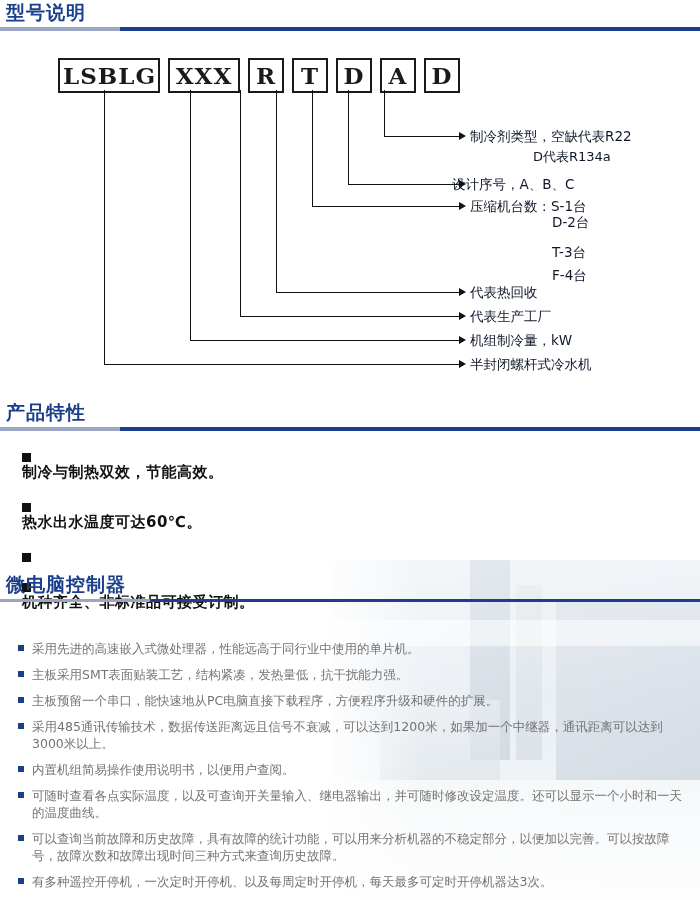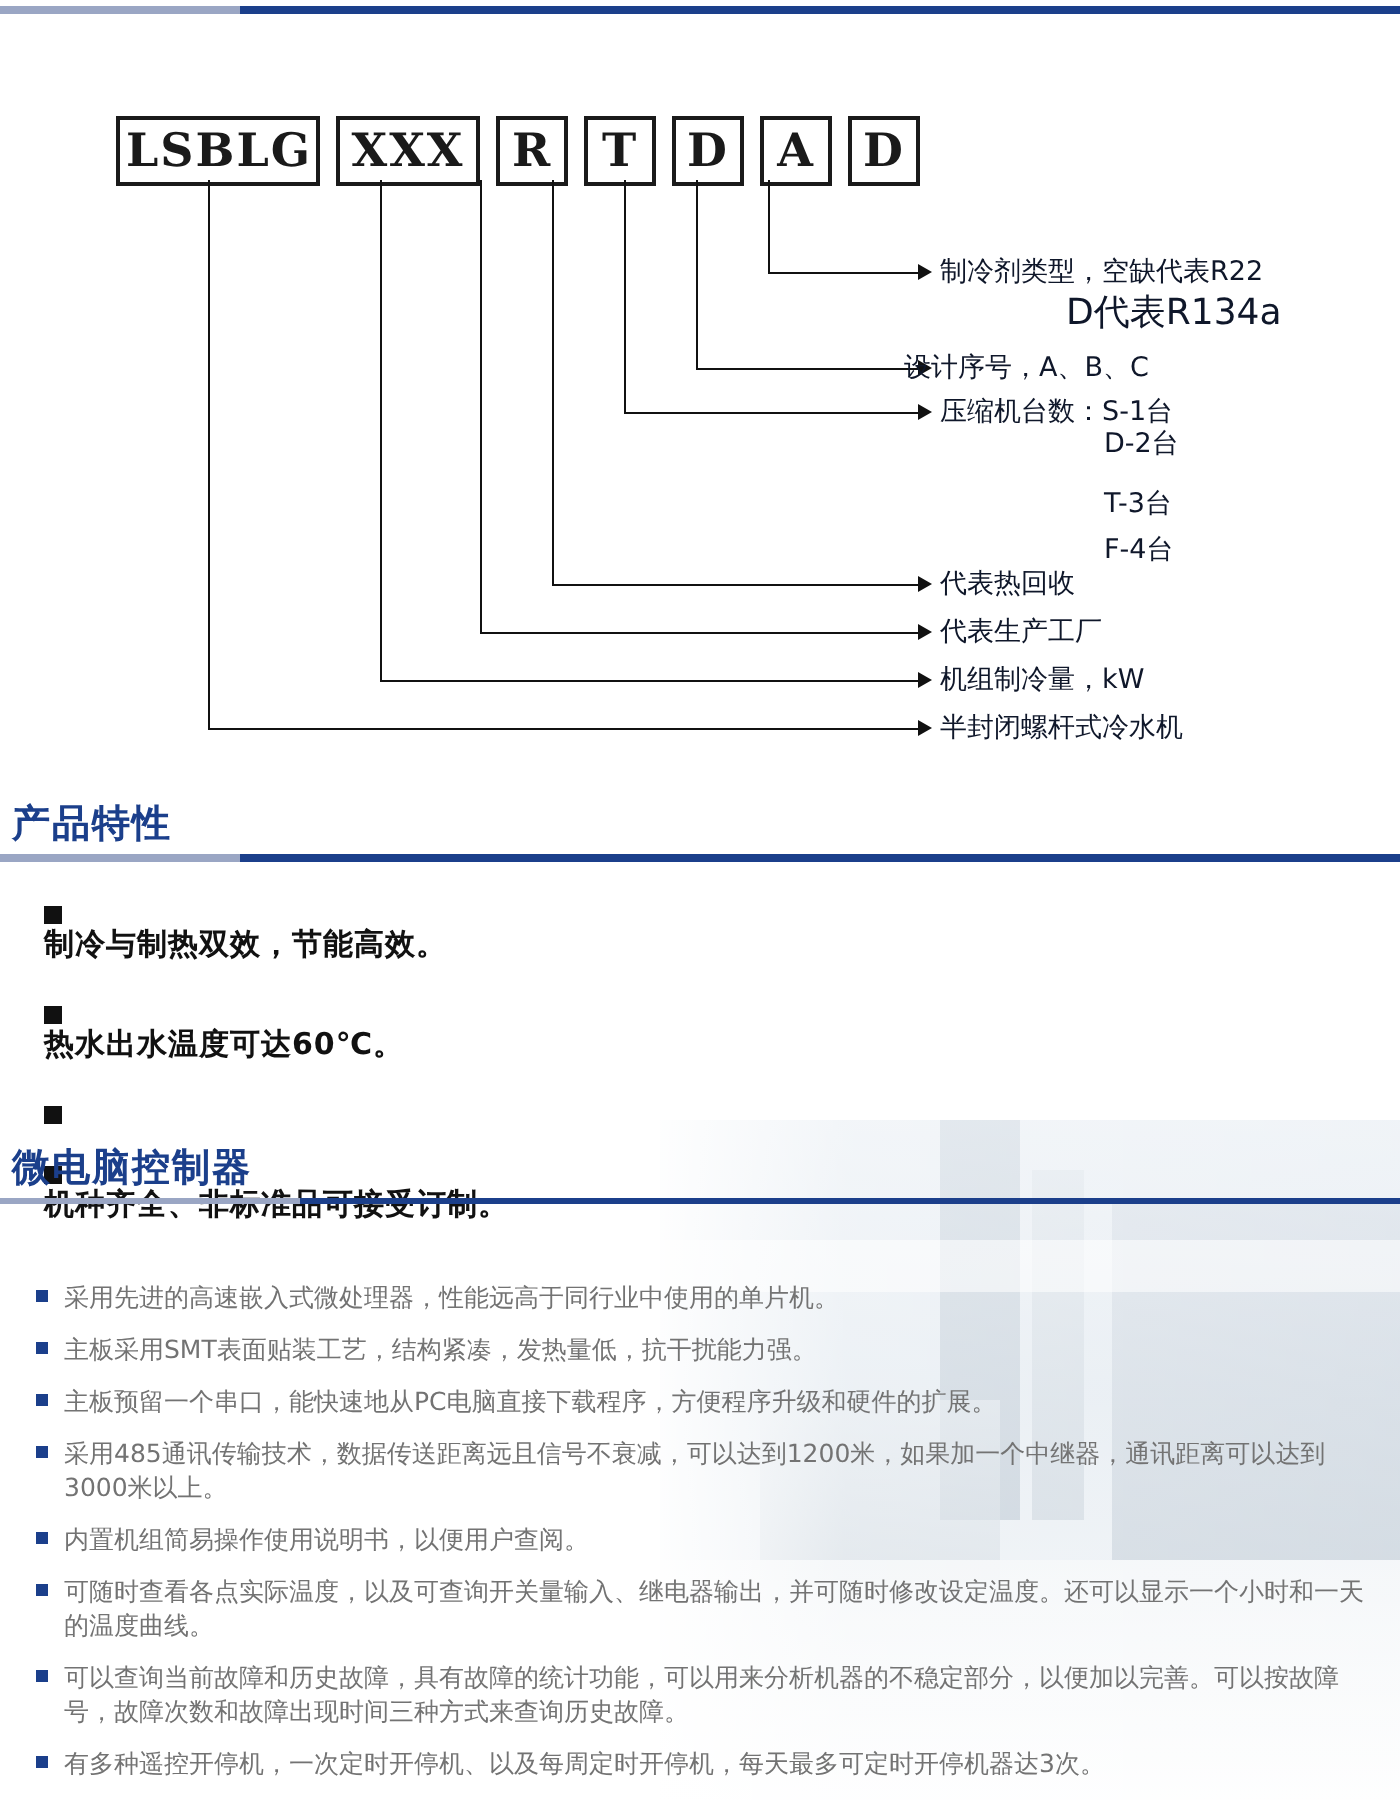--- a/index.html
+++ b/index.html
@@ -110,21 +110,21 @@
     border-left: 7px solid #111;
   }
   .lbl {
     position: absolute;
     font-size: 13.5px;
     color: #0f172a;
     white-space: nowrap;
     line-height: 18px;
   }
   .lbl.sub {
-    font-size: 18px;
+    font-size: 13px;
   }
 
   
   .features {
     position: absolute;
     left: 22px;
     top: 448px;
     width: 650px;
   }
   .feat-item {
@@ -252,20 +252,21 @@
   <div class="photo ph-sky"></div>
   <div class="photo ph-building"></div>
   <div class="photo ph-tower"></div>
   <div class="photo ph-tower2"></div>
   <div class="photo ph-lowrise"></div>
   <div class="photo ph-white-band"></div>
   <div class="photo ph-ground"></div>
   <div class="overlay-fade"></div>
 
   <div class="section-head" id="head-model">
+    <div class="title">型号说明</div>
     <div class="rule"></div>
   </div>
 
   <div class="model-area">
 
     <div class="code-row">
       <div class="code-box w-lsblg">LSBLG</div>
       <div class="code-box w-xxx">XXX</div>
       <div class="code-box w-one">R</div>
       <div class="code-box w-one">T</div>

